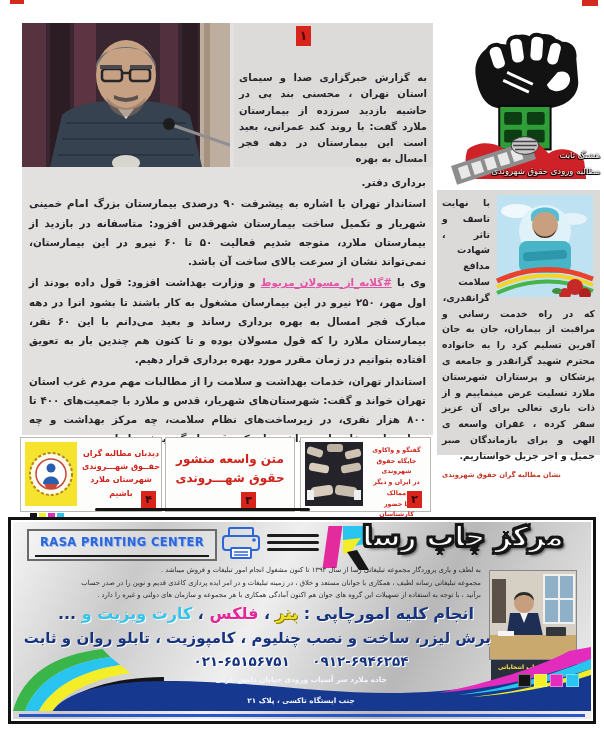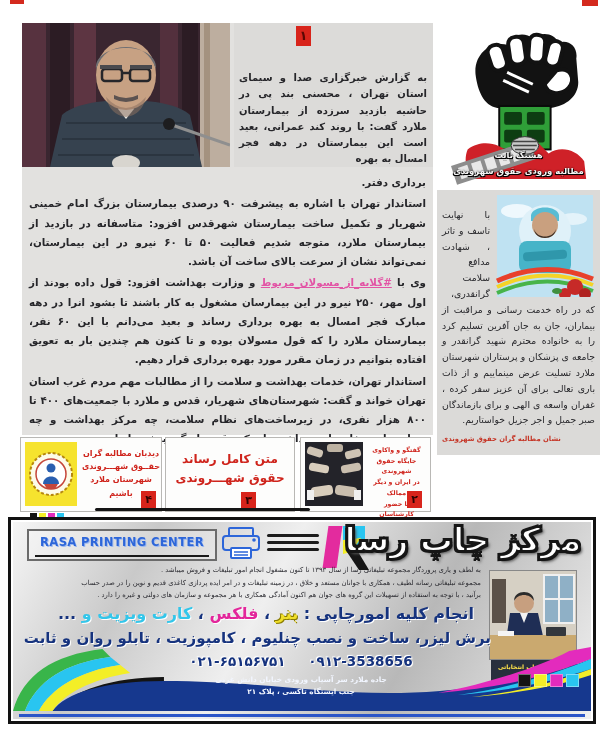--- a/index.html
+++ b/index.html
@@ -17,27 +17,27 @@
   .headline{position:absolute;top:28px;right:6px;left:4px;color:#c3261a;font-weight:900;
             font-size:11.5px;text-align:right;letter-spacing:-0.2px;}
   .lead{position:absolute;top:47px;right:6px;left:5px;color:#26262a;font-weight:700;
         font-size:10px;line-height:1.63;text-align:justify;}
   .bodytext{position:absolute;top:150px;right:7px;left:7px;color:#26262a;font-weight:700;
             font-size:10.3px;line-height:1.87;text-align:justify;}
   .bodytext p{margin:0 0 2px 0;}
   .hashtag{color:#e254a5;text-decoration:underline;}
   
   .sidebar-fist{left:437px;top:23px;width:163px;height:163px;background:#fff;}
-  .fist-cap{position:absolute;left:0;right:0;text-align:center;color:#f4f4f4;font-weight:700;
+  .fist-cap{position:absolute;left:0;right:0;color:#f4f4f4;font-weight:400;
             text-shadow:0 0 2px #000,1px 1px 0 #000,-1px 1px 0 #000;}
   .fist-cap1{bottom:26px;font-size:8.5px;}
   .fist-cap2{bottom:10px;font-size:8.5px;}
   .condolence{left:437px;top:190px;width:163px;height:265px;background:#dbdad8;padding:5px 5px 0 5px;
               box-sizing:border-box;}
-  .condolence-text{color:#26262a;font-weight:400;font-size:9.3px;line-height:1.7;text-align:justify;margin-top:12px;}
+  .condolence-text{color:#26262a;font-weight:700;font-size:9.3px;line-height:1.7;text-align:justify;}
   .medic-photo{float:right;width:100px;height:102px;margin:0 0 3px 5px;overflow:hidden;}
   .signature{color:#c53526;font-size:6.8px;font-weight:700;text-align:left;margin-top:7px;}
   
   .teaser{top:437px;height:75px;background:#fdfdfc;border:1px solid #b9b8b5;box-sizing:border-box;}
   .box-right{left:300px;width:131px;}
   .box-middle{left:165px;width:130px;}
   .box-left{left:20px;width:142px;}
   .teaser .numbox-s{position:absolute;width:15px;height:17px;font-size:11px;line-height:17px;color:#2d0402;}
   .handshake{position:absolute;left:3px;top:4px;width:60px;height:64px;overflow:hidden;}
   .tiny-red{position:absolute;color:#cf241c;font-weight:900;text-align:center;}
@@ -54,21 +54,21 @@
   .ad{left:8px;top:517px;width:588px;height:207px;border:3px solid #121212;box-sizing:border-box;
       background:linear-gradient(118deg,#f7f7f7 0%,#c9c9c9 22%,#efefef 43%,#b8b8b8 68%,#f1f1f1 100%);
       box-shadow:inset 0 0 0 2px #ffffff;overflow:hidden;}
   .latin-frame{left:16px;top:9px;width:186px;height:28px;border:2px solid #6b6b6b;
                background:rgba(255,255,255,0.25);}
   .latin-name{position:absolute;left:0;right:0;top:4px;text-align:center;direction:ltr;
               color:#2d66d9;font-weight:900;font-size:11.5px;letter-spacing:0.4px;white-space:nowrap;
               text-shadow:1px 1px 0 #9db9ef;}
   .latin-underline{position:absolute;left:6px;right:6px;bottom:2px;height:2px;background:#191919;}
   .speedlines div{height:3px;background:#1c1c1c;margin-bottom:4px;border-radius:2px;}
-  .ad-title{right:10px;top:0px;width:240px;text-align:center;font-size:33px;font-weight:900;
+  .ad-title{right:10px;top:0px;width:240px;text-align:center;font-size:28px;font-weight:900;
             color:#ffffff;-webkit-text-stroke:2px #161616;
             text-shadow:2px 2px 0 #161616,-2px 2px 0 #161616,2px -2px 0 #161616,-2px -2px 0 #161616,3px 3px 3px #555;}
   .ad-about{left:62px;right:112px;top:44px;height:42px;overflow:hidden;color:#2a2a30;font-weight:400;
             font-size:6.8px;line-height:1.85;text-align:right;}
   .ad-about div{white-space:nowrap;overflow:hidden;}
   .photo-desk{right:16px;top:50px;width:86px;height:88px;overflow:hidden;border:1px solid #888;}
   .desk-caption{right:16px;top:140px;width:86px;background:rgba(16,24,40,0.88);color:#ffe34a;
                 font-size:6px;font-weight:700;text-align:center;line-height:1.6;padding:2px 0;}
   .desk-caption .cap2{color:#e8f4ff;}
   .services1{left:30px;width:450px;top:84px;text-align:center;font-weight:900;font-size:16px;color:#16337e;
@@ -78,21 +78,21 @@
   .sv-visit{color:#33c6ea;}
   .services2{left:30px;width:450px;top:109px;text-align:center;font-weight:900;font-size:15px;color:#16337e;
              text-shadow:1px 1px 0 #ffffff;white-space:nowrap;}
   .swoosh{left:2px;right:2px;bottom:10px;height:64px;}
   .phones{left:120px;width:340px;top:133px;text-align:center;font-weight:900;font-size:13.5px;color:#16337e;
           text-shadow:0 0 3px #fff,1px 1px 0 #fff,-1px -1px 0 #fff;direction:rtl;white-space:nowrap;z-index:3;}
   .phones span{direction:ltr;unicode-bidi:embed;display:inline-block;margin:0 9px;}
   .addr{left:120px;width:340px;text-align:center;color:#f2f6ff;font-weight:700;font-size:7.3px;z-index:3;
         white-space:nowrap;}
   .addr1{top:155px;}
-  .addr2{top:167px;}
+  .addr2{top:176px;}
   .cmyk-ad{right:14px;top:152px;z-index:3;}
   .cmyk-ad span{display:inline-block;width:11px;height:11px;margin-left:3px;border:1px solid rgba(255,255,255,0.4);}
   .blue-rule{left:8px;right:8px;bottom:4px;height:3px;background:#2b55c8;z-index:3;}
   .c-cyan{background:#29c5f0;} .c-mag{background:#e32bbd;} .c-yel{background:#f3ee27;} .c-blk{background:#141414;}
 </style>
 </head>
 <body>
 
 <div class="page">
 
@@ -221,21 +221,21 @@
       <div>گفتگو و واکاوی</div>
       <div>جایگاه حقوق شهروندی</div>
       <div>در ایران و دیگر ممالک</div>
       <div>با حضور کارشناسان</div>
     </div>
     <div class="numbox numbox-s" style="right:8px;bottom:3px;">۲</div>
   </div>
 
   <div class="abs teaser box-middle">
     <div class="mid-red">
-      <div>متن کامل رساند</div>
+      <div>متن واسعه منشور</div>
       <div>حقوق شهـــروندی</div>
     </div>
     <div class="numbox numbox-s" style="right:38px;bottom:2px;">۳</div>
   </div>
 
   <div class="abs teaser box-left">
     <div class="logo-yellow">
       <svg width="52" height="64" viewBox="0 0 52 64">
         <rect width="52" height="64" fill="#f6e32e"></rect>
         <circle cx="26" cy="32" r="21" fill="#fdfbe8" stroke="#b5860f" stroke-width="2" stroke-dasharray="3 2"></circle>
@@ -332,21 +332,21 @@
         <path d="M26,64 C38,42 66,24 108,18 L118,26 C78,32 50,48 40,64 Z" fill="#f3ee27"></path>
         <path d="M40,64 C60,44 100,30 152,30 L152,36 C102,36 64,48 46,64 Z" fill="#141414"></path>
         <path d="M40,64 C52,46 92,34 152,34 C262,34 330,52 430,44 C500,38 540,28 582,12 L582,64 Z" fill="#16388e"></path>
         <path d="M582,0 L582,12 C540,28 498,40 428,46 C480,36 530,20 560,4 Z" fill="#e32bbd"></path>
         <path d="M582,12 L582,22 C544,34 506,43 448,48 C500,41 548,26 582,12 Z" fill="#29c5f0"></path>
         <path d="M582,22 L582,28 C548,39 512,46 462,50 C512,45 552,33 582,22 Z" fill="#f3ee27"></path>
       </svg>
     </div>
 
     <div class="abs phones">
-      <span>۰۹۱۲-3538656</span>
+      <span>۰۹۱۲-۶۹۴۶۲۵۴</span>
       <span>۰۲۱-۶۵۱۵۶۷۵۱</span>
     </div>
     <div class="abs addr addr1">جاده ملارد سر آسیاب ورودی خیابان دانش غربی</div>
     <div class="abs addr addr2">جنب ایستگاه تاکسی ، پلاک ۲۱</div>
 
     <div class="abs cmyk-ad">
       <span class="c-cyan"></span><span class="c-mag"></span><span class="c-yel"></span><span class="c-blk"></span>
     </div>
 
     <div class="abs blue-rule"></div>

